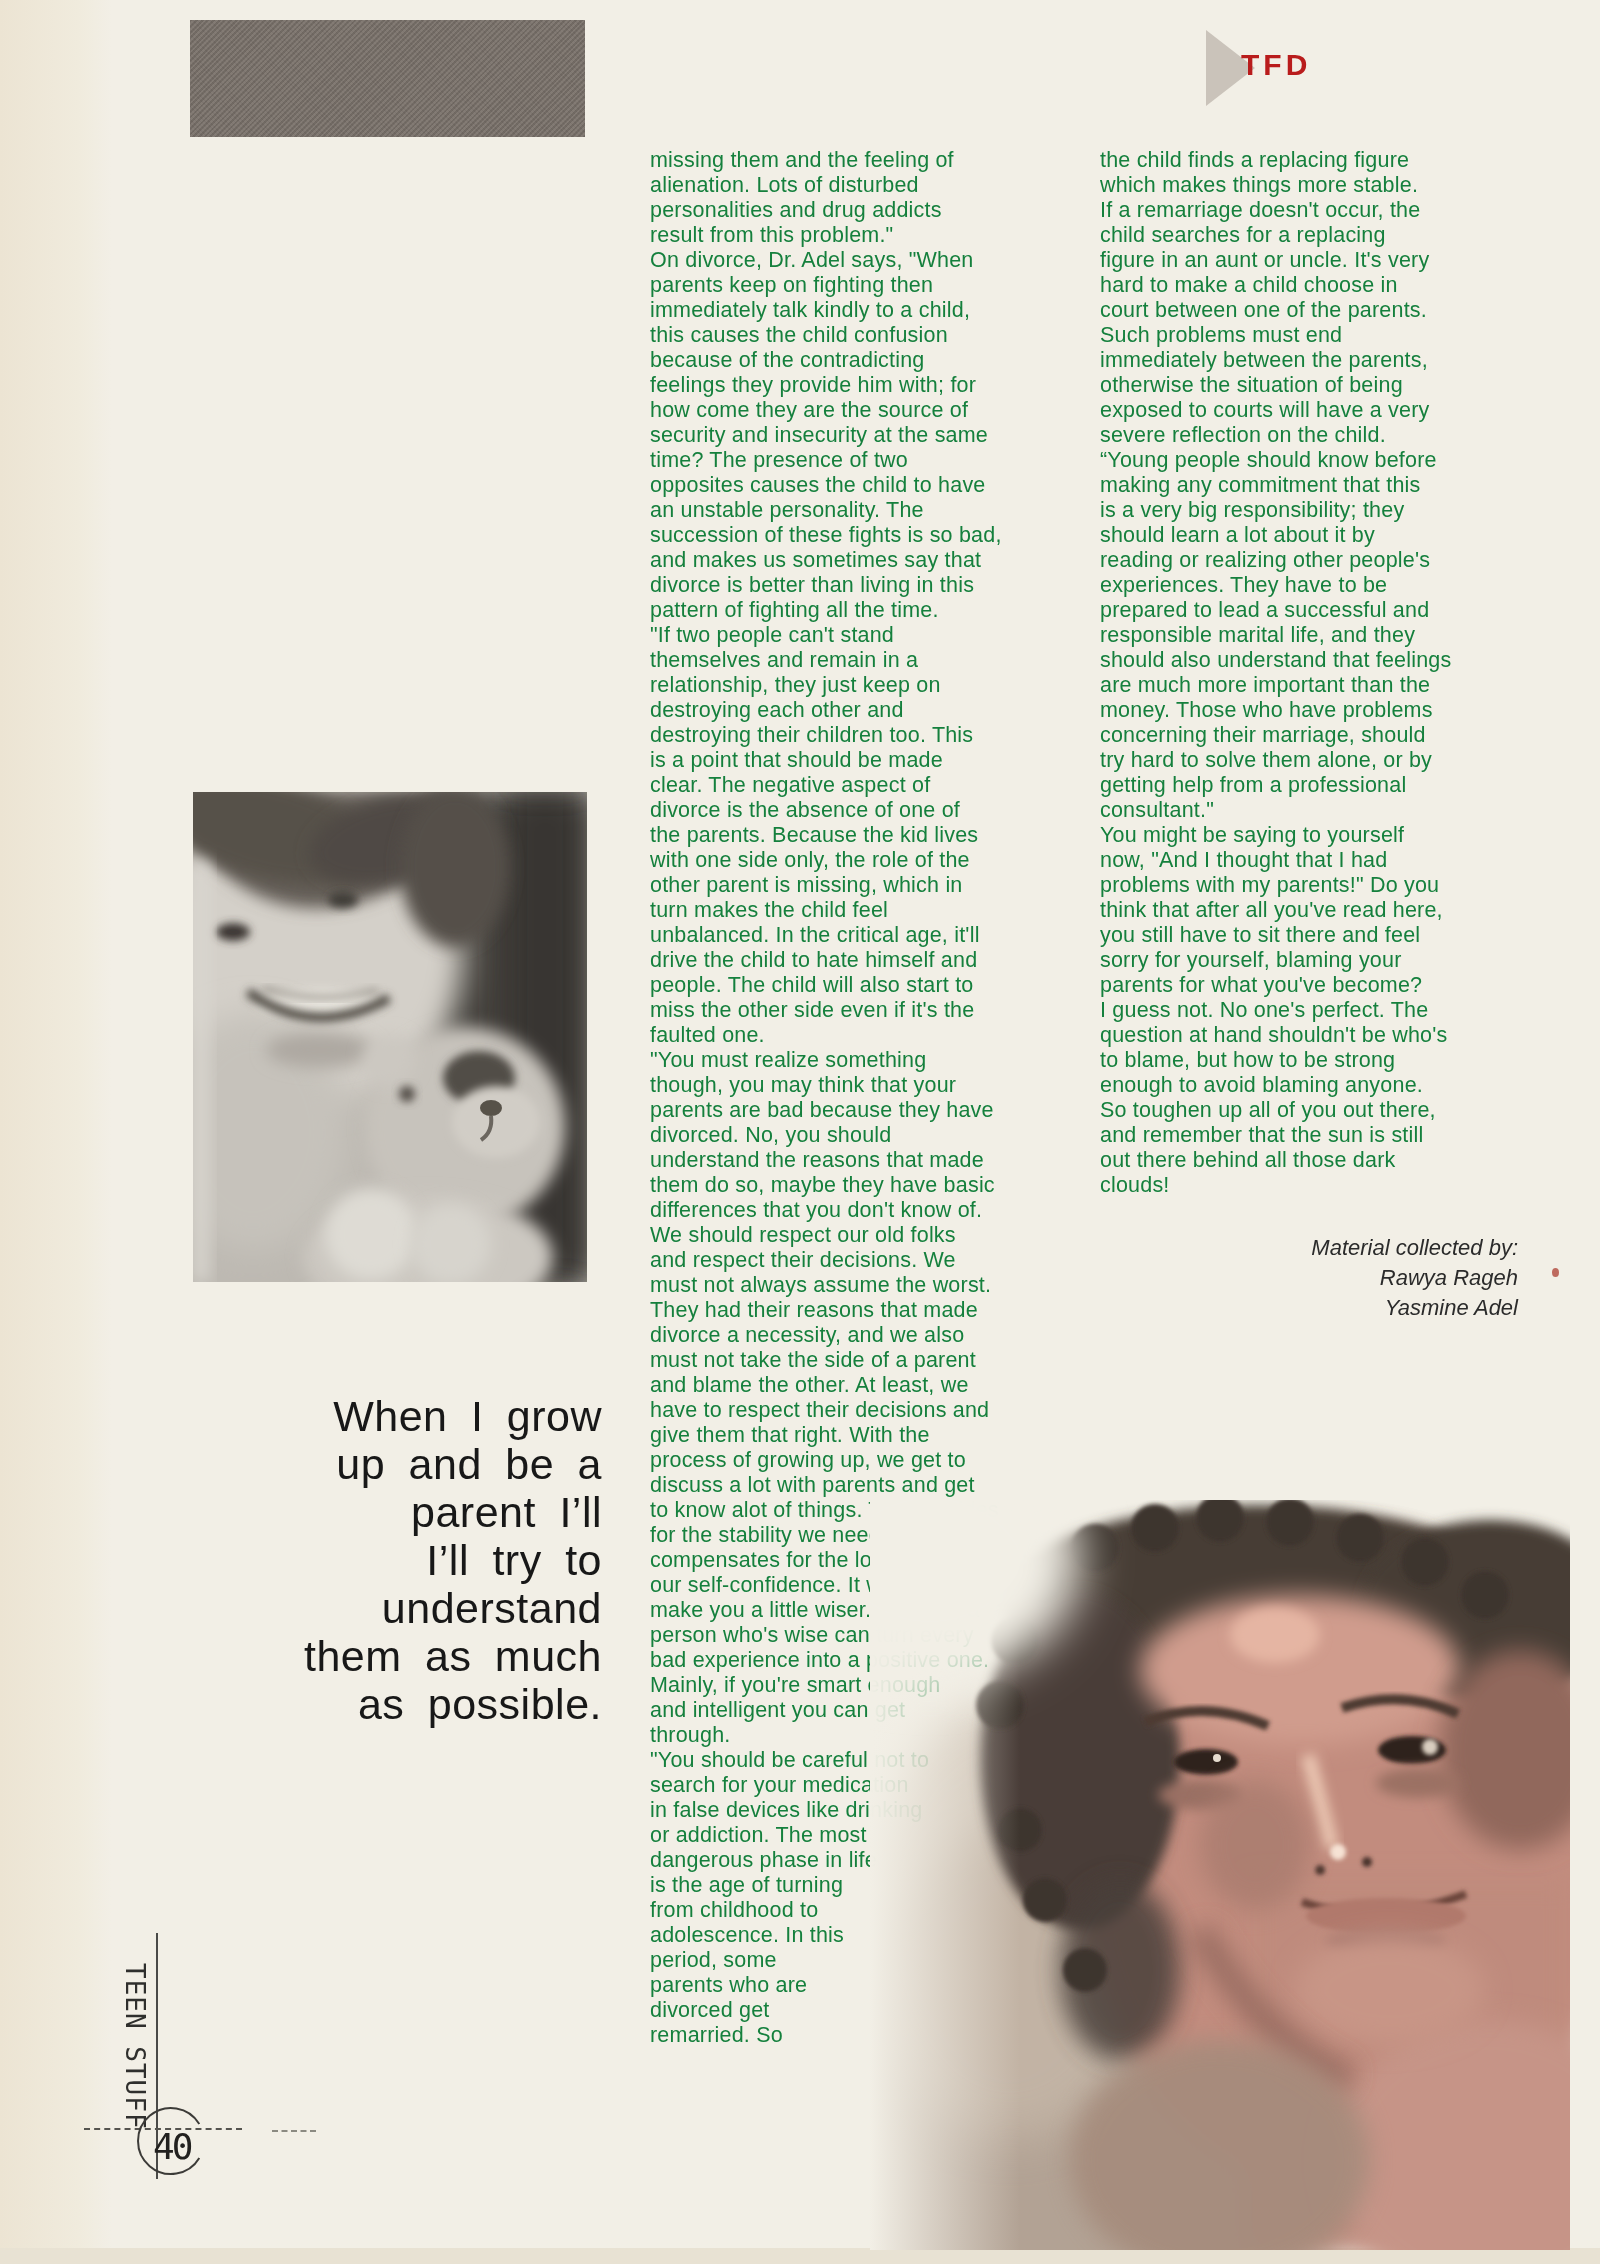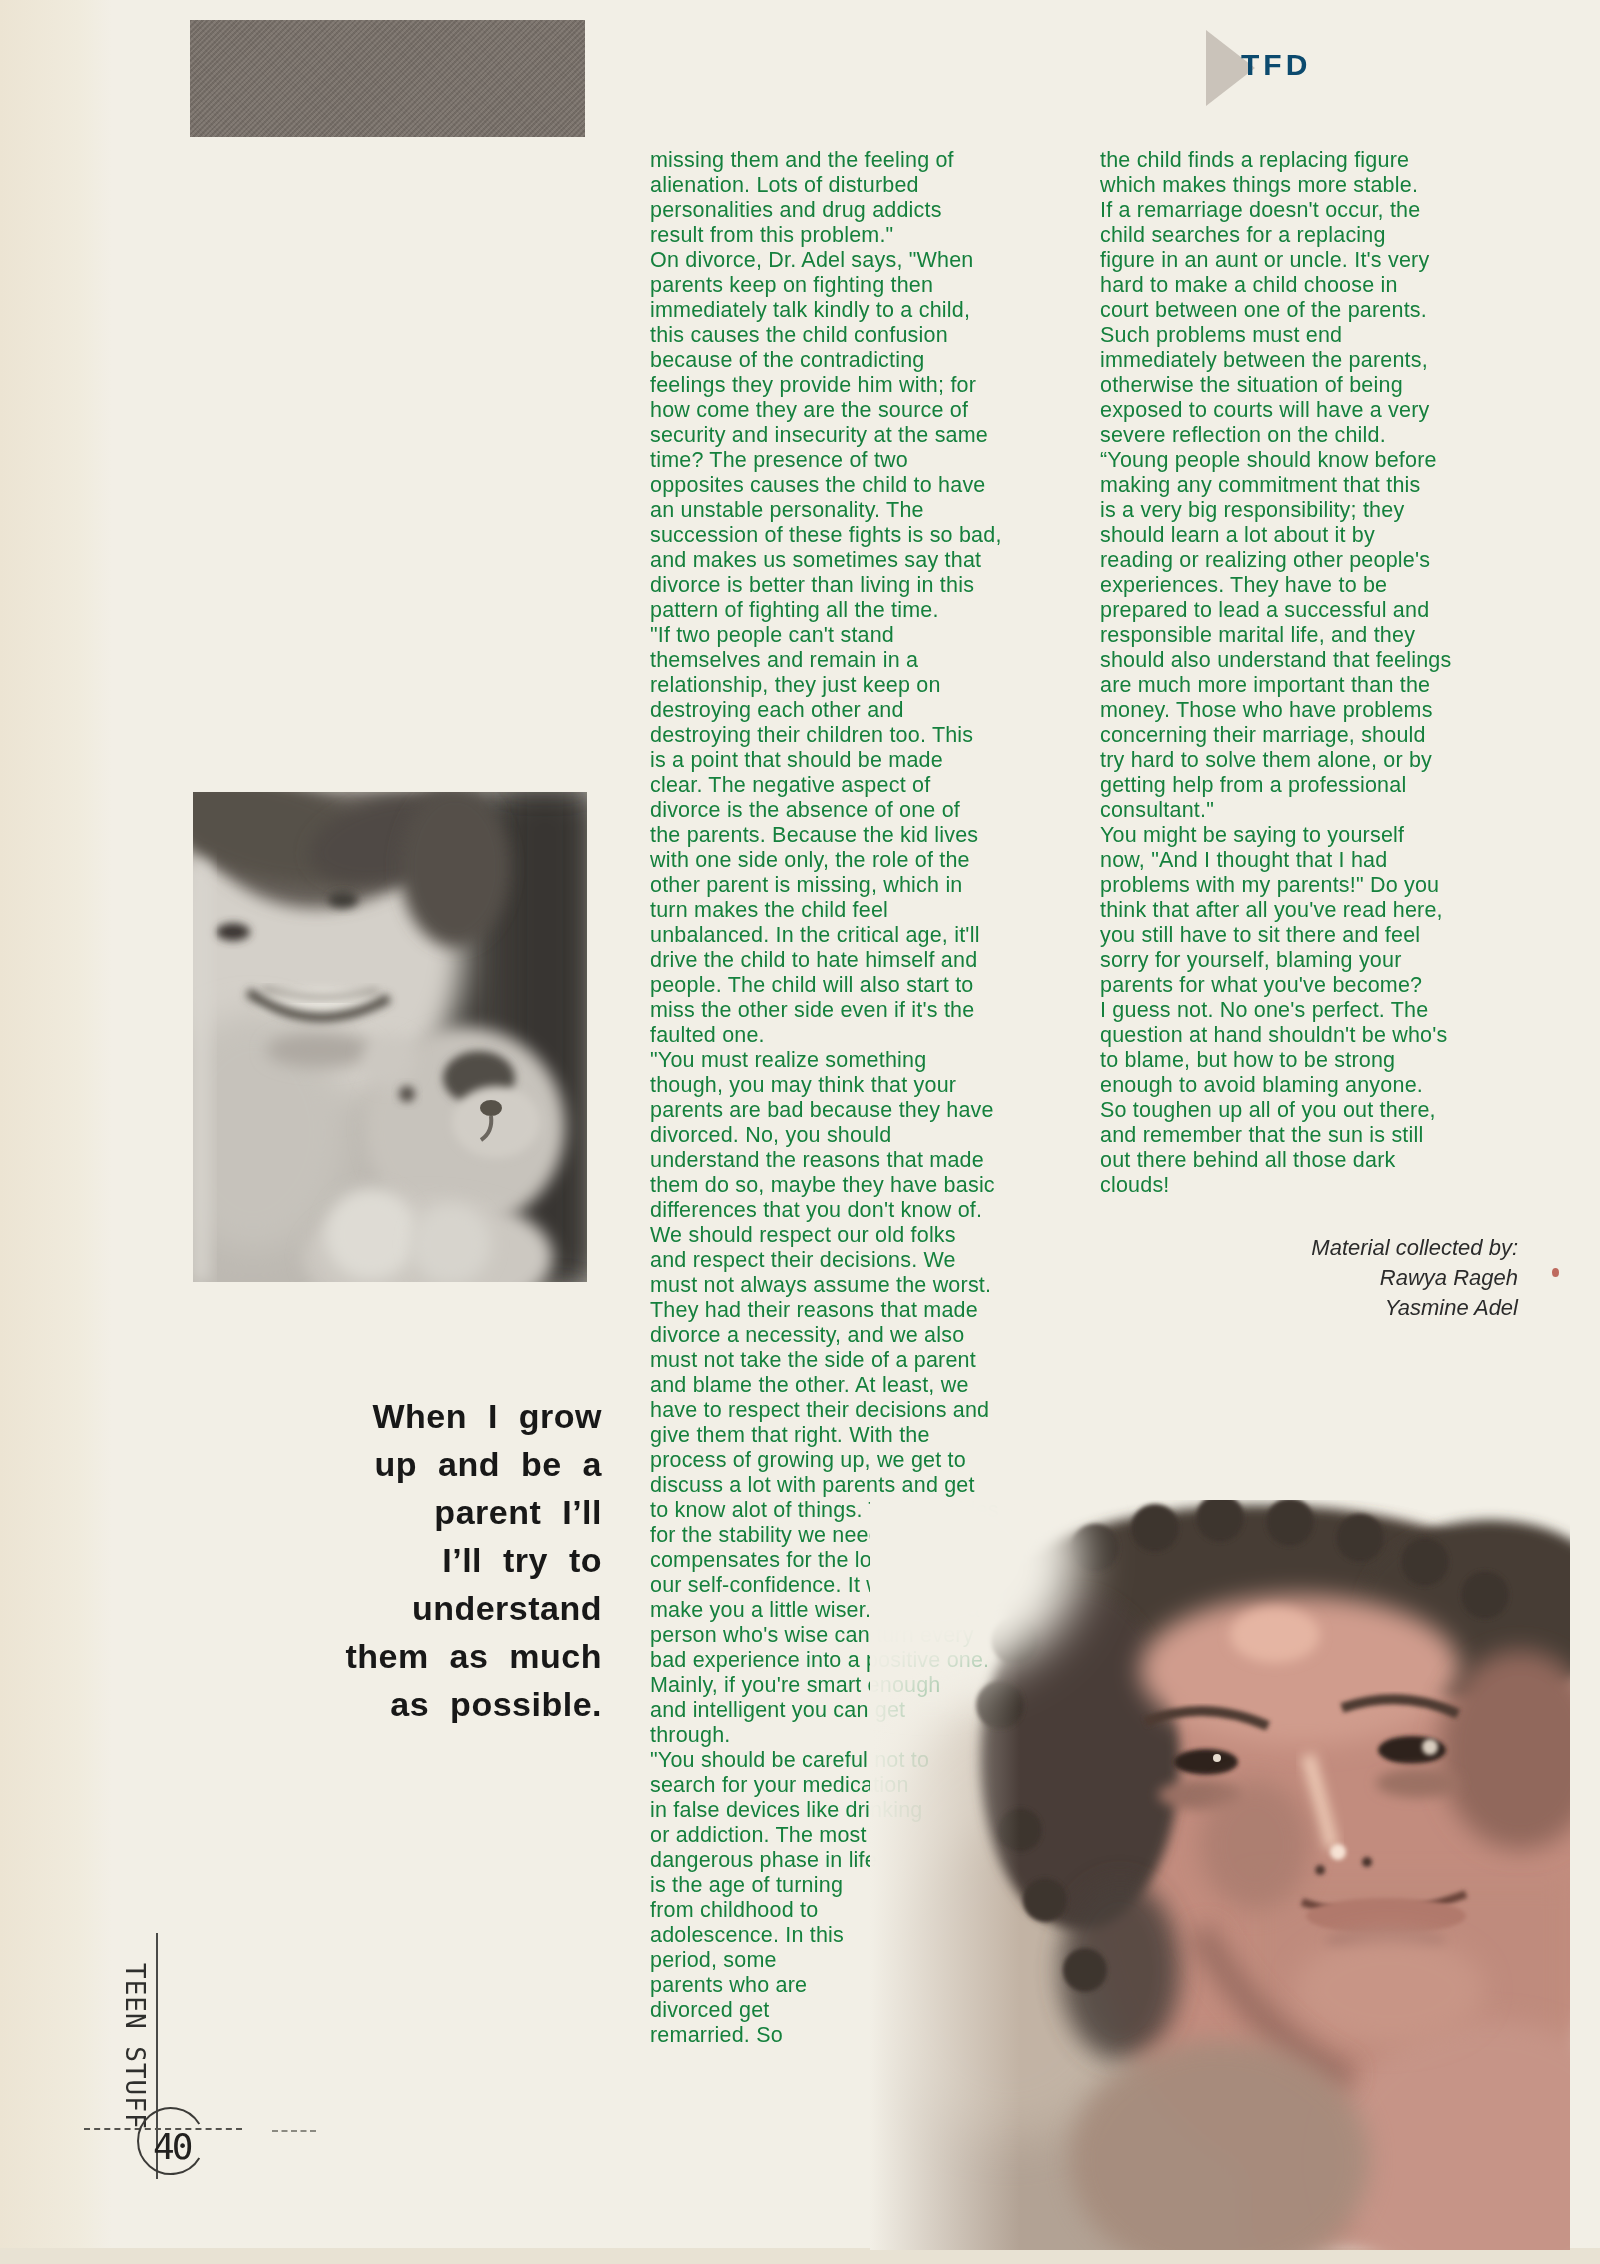--- a/index.html
+++ b/index.html
@@ -13,32 +13,32 @@
     background:linear-gradient(90deg,#ece4d3,#f0ebdd 70%,rgba(240,235,221,0));}
   .edge-bottom{position:absolute;left:0;top:2248px;width:1600px;height:16px;background:#e8e2d3;}
 
   .gray-bar{position:absolute;left:190px;top:20px;width:395px;height:117px;background:#7c746d;
     background-image:repeating-linear-gradient(135deg,rgba(0,0,0,.08) 0 2px,rgba(255,255,255,.05) 2px 4px),
                      repeating-linear-gradient(45deg,rgba(0,0,0,.05) 0 1px,transparent 1px 3px);}
 
   .tfd-triangle{position:absolute;left:1206px;top:30px;width:0;height:0;
     border-top:38px solid transparent;border-bottom:38px solid transparent;border-left:49px solid #cac3ba;}
   .tfd-text{position:absolute;left:1241px;top:48px;font-size:30px;font-weight:bold;
-    color:#0c4a6e;letter-spacing:4px;}
+    color:#b91c1c;letter-spacing:4px;}
 
   .col{position:absolute;top:148px;color:#15803d;font-size:21.5px;line-height:25px;letter-spacing:.2px;}
   .col.mid{left:650px;width:440px;}
   .col.rightcol{left:1100px;width:440px;}
   .bl{white-space:nowrap;}
 
   .byline{position:absolute;left:1060px;top:1233px;width:458px;text-align:right;
     font-size:22px;line-height:30px;color:#2b2b2b;font-style:italic;}
 
   .pullquote{position:absolute;left:130px;top:1392px;width:472px;text-align:right;
-    font-weight:700;font-size:34px;line-height:48px;color:#181818;word-spacing:11px;letter-spacing:.5px;}
+    font-weight:400;font-size:43px;line-height:48px;color:#181818;word-spacing:11px;letter-spacing:.5px;}
 
   .child-photo{position:absolute;left:193px;top:792px;}
   .woman-photo{position:absolute;left:870px;top:1500px;}
 
   .vrule{position:absolute;left:156px;top:1933px;width:2px;height:246px;background:#4a4a48;}
   .vtext{position:absolute;left:120px;top:1963px;height:185px;writing-mode:vertical-rl;
     font-family:"DejaVu Sans Mono",monospace;font-size:26px;color:#2f2f2d;letter-spacing:1px;}
   .dash1{position:absolute;left:84px;top:2128px;width:158px;border-top:2px dashed #55544f;}
   .dash2{position:absolute;left:272px;top:2130px;width:44px;border-top:2px dashed #8b8a82;}
   .circle40{position:absolute;left:131px;top:2102px;}

